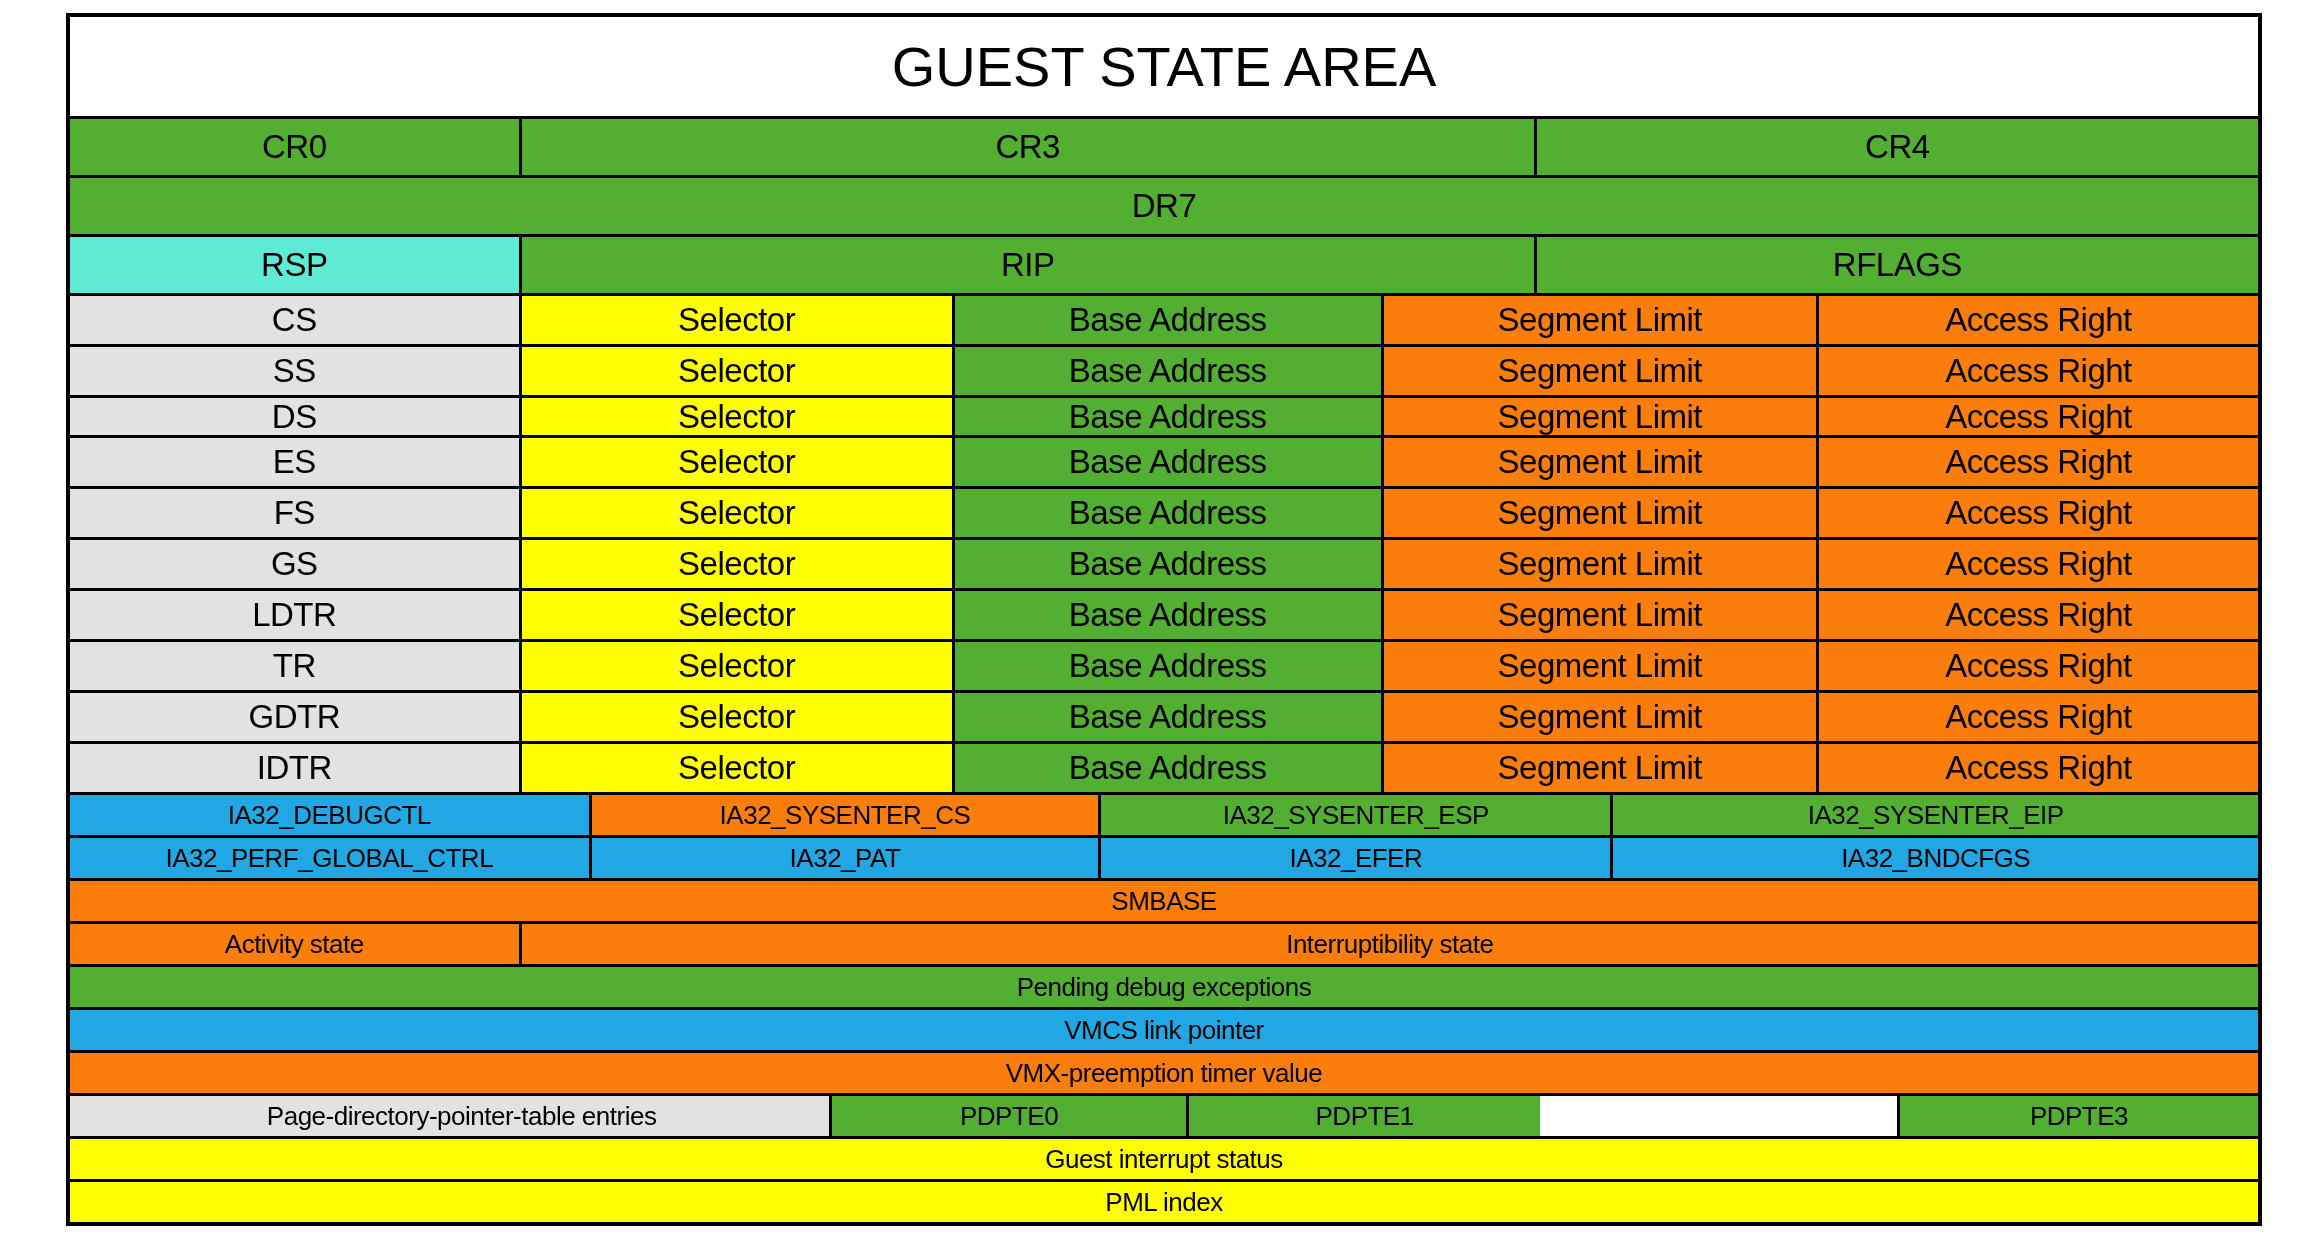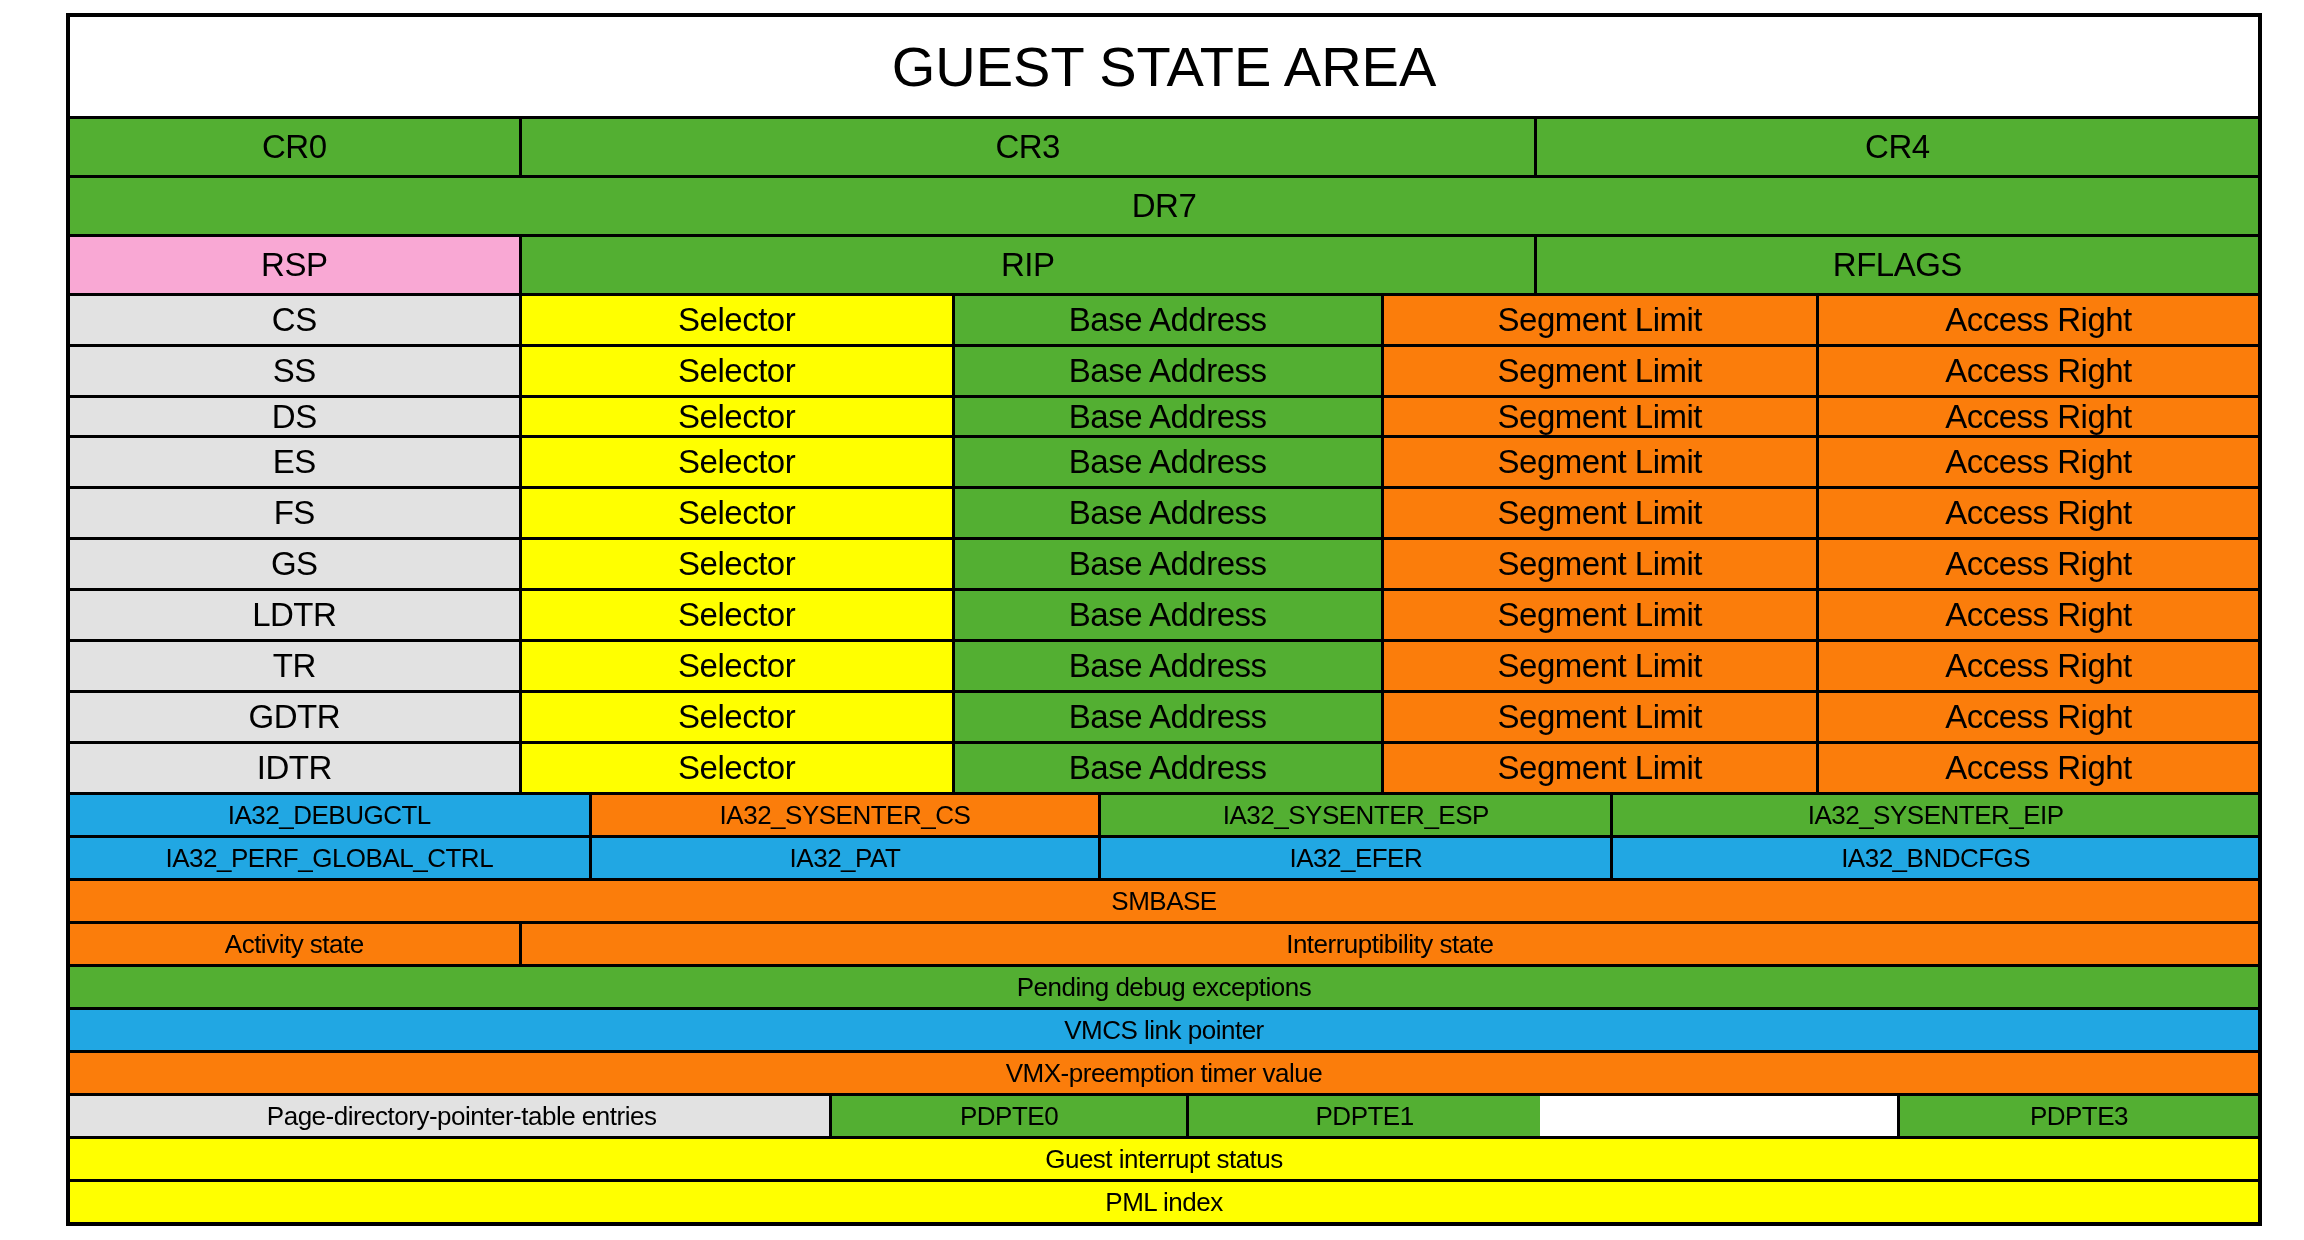--- a/index.html
+++ b/index.html
@@ -71,21 +71,21 @@
         <div class="cell" style="background: rgb(83, 175, 50); flex: 1 1 0%;">
           <span>CR4</span>
         </div>
       </div>
       <div class="row" style="height: 59px;">
         <div class="cell" style="background: rgb(83, 175, 50); flex: 1 1 0%;">
           <span>DR7</span>
         </div>
       </div>
       <div class="row" style="height: 59px;">
-        <div class="cell" style="background: #f9a8d4; width: 20.5%;">
+        <div class="cell" style="background: #5eead4; width: 20.5%;">
           <span>RSP</span>
         </div>
         <div class="cell" style="background: rgb(83, 175, 50); width: 46.4%;">
           <span>RIP</span>
         </div>
         <div class="cell" style="background: rgb(83, 175, 50); flex: 1 1 0%;">
           <span>RFLAGS</span>
         </div>
       </div>
       <div class="row" style="height: 51px;">

